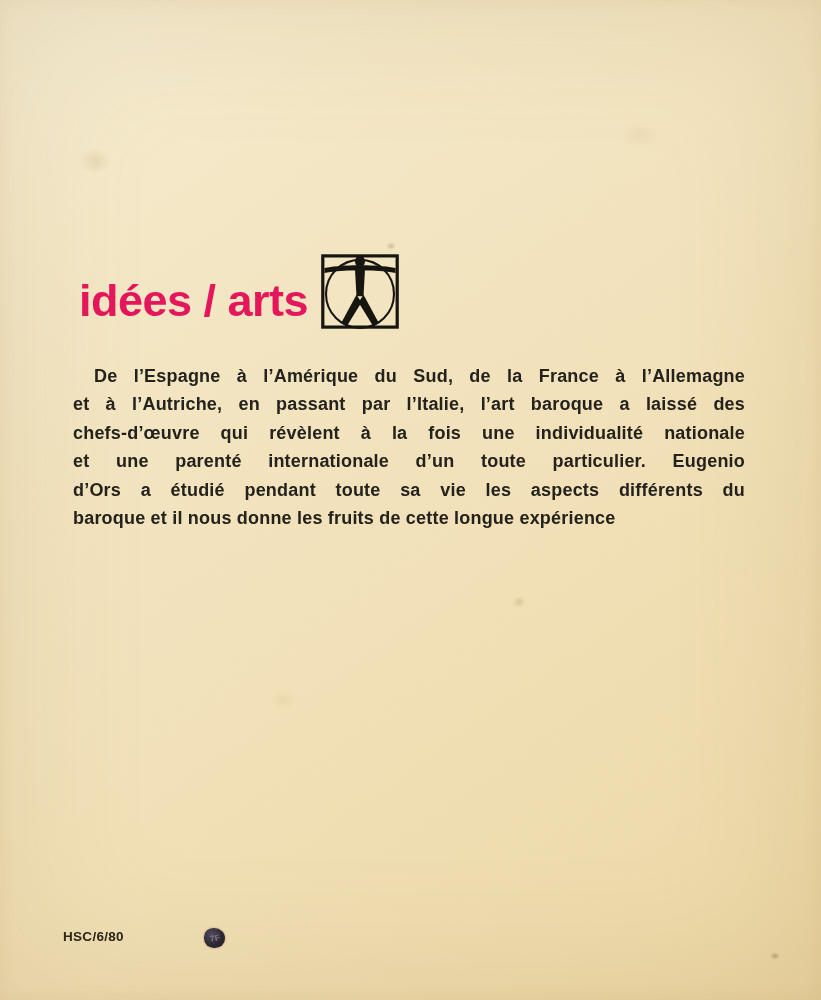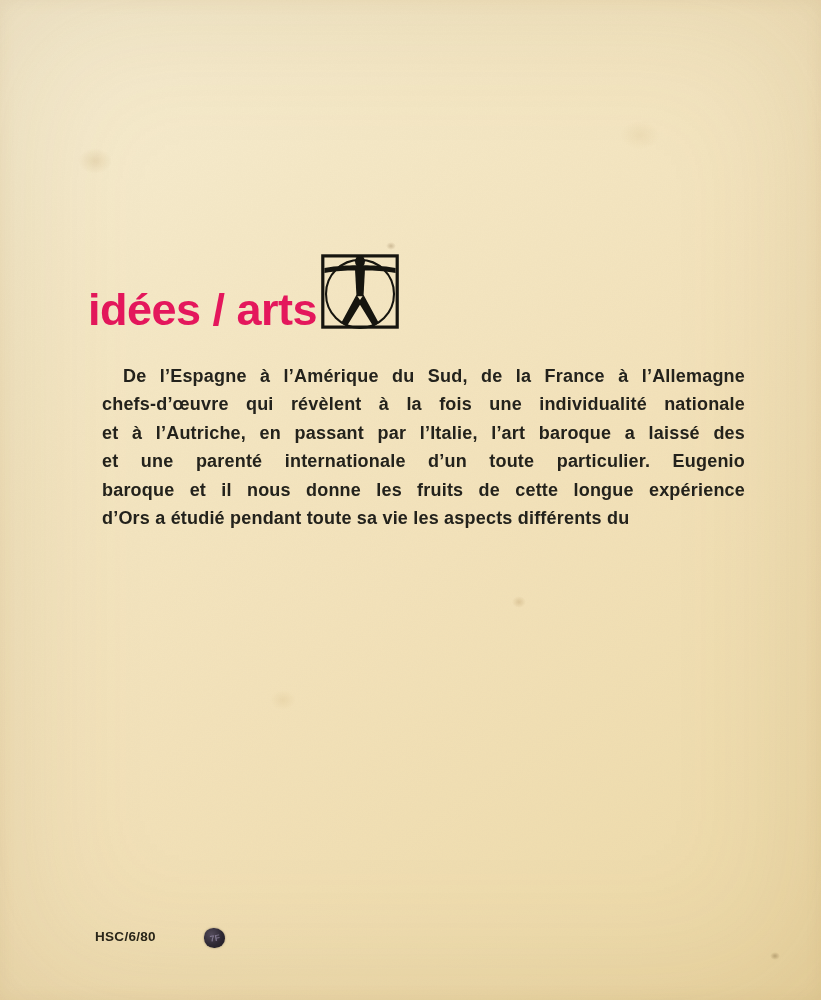--- a/index.html
+++ b/index.html
@@ -41,21 +41,21 @@
     background: radial-gradient(ellipse, rgba(100,75,40,0.35), rgba(100,75,40,0) 70%); }
   .stain-e { left: 270px; top: 690px; width: 26px; height: 20px;
     background: radial-gradient(ellipse, rgba(170,130,60,0.10), rgba(170,130,60,0) 70%); }
   .stain-f { left: 620px; top: 120px; width: 40px; height: 30px;
     background: radial-gradient(ellipse, rgba(175,135,65,0.09), rgba(175,135,65,0) 70%); }
 
   .title {
     position: absolute;
     left: 71px;
     top: 269px;
-    margin: 17px;
+    margin: 8px;
     font-size: 45px;
     line-height: 48px;
     font-weight: 700;
     letter-spacing: -0.5px;
     color: #e4175c;
     white-space: nowrap;
   }
   .logo {
     position: absolute;
     left: 320px;
@@ -72,34 +72,32 @@
     line-height: 28.4px;
     font-weight: 700;
     letter-spacing: 0.2px;
     color: #23221c;
   }
   .blurb .line {
     text-align: justify;
     text-align-last: justify;
     white-space: normal;
     overflow: hidden;
-    margin-left: 29px;
   }
   .blurb .line:first-child { text-indent: 21px; }
   .blurb .line:last-child  { text-align-last: left; }
 
   .print-code {
     position: absolute;
     left: 63px;
     top: 929px;
     font-size: 13.5px;
     font-weight: 700;
     letter-spacing: 0.3px;
     color: #262419;
-    margin-left: 32px;
   }
   .price-stamp {
     position: absolute;
     left: 204px;
     top: 928px;
     width: 21px;
     height: 20px;
     border-radius: 46% 54% 50% 50%;
     background: radial-gradient(circle at 35% 32%, #50495c 0%, #2b2734 55%, #1b1822 100%);
     box-shadow: 0 0 2px rgba(60,50,40,0.5);
@@ -149,25 +147,25 @@
                  L94.5,25 C75,21.8 60,21.6 50,22 C40,21.6 25,21.8 5.5,25 Z"></path>
         <path d="M43.6,17.5 L56.4,17.5 L54.4,54 L45.6,54 Z"></path>
         <path d="M45.6,52 L50,58.5 L54.4,52 L73.5,87.5 L66.5,91.5 L50,64.5
                  L33.5,91.5 L26.5,87.5 Z"></path>
       </g>
     </svg>
   </div>
 
   <div class="blurb">
     <div class="line">De l’Espagne à l’Amérique du Sud, de la France à l’Allemagne</div>
+    <div class="line">et à l’Autriche, en passant par l’Italie, l’art baroque a laissé des</div>
     <div class="line">chefs-d’œuvre qui révèlent à la fois une individualité nationale</div>
-    <div class="line">et à l’Autriche, en passant par l’Italie, l’art baroque a laissé des</div>
     <div class="line">et une parenté internationale d’un toute particulier. Eugenio</div>
+    <div class="line">d’Ors a étudié pendant toute sa vie les aspects différents du</div>
     <div class="line">baroque et il nous donne les fruits de cette longue expérience</div>
-    <div class="line">d’Ors a étudié pendant toute sa vie les aspects différents du</div>
   </div>
 
   <div class="print-code">HSC/6/80</div>
 
   <div class="price-stamp">
     <span>7F</span>
   </div>
 
   <div class="vignette"></div>
 

